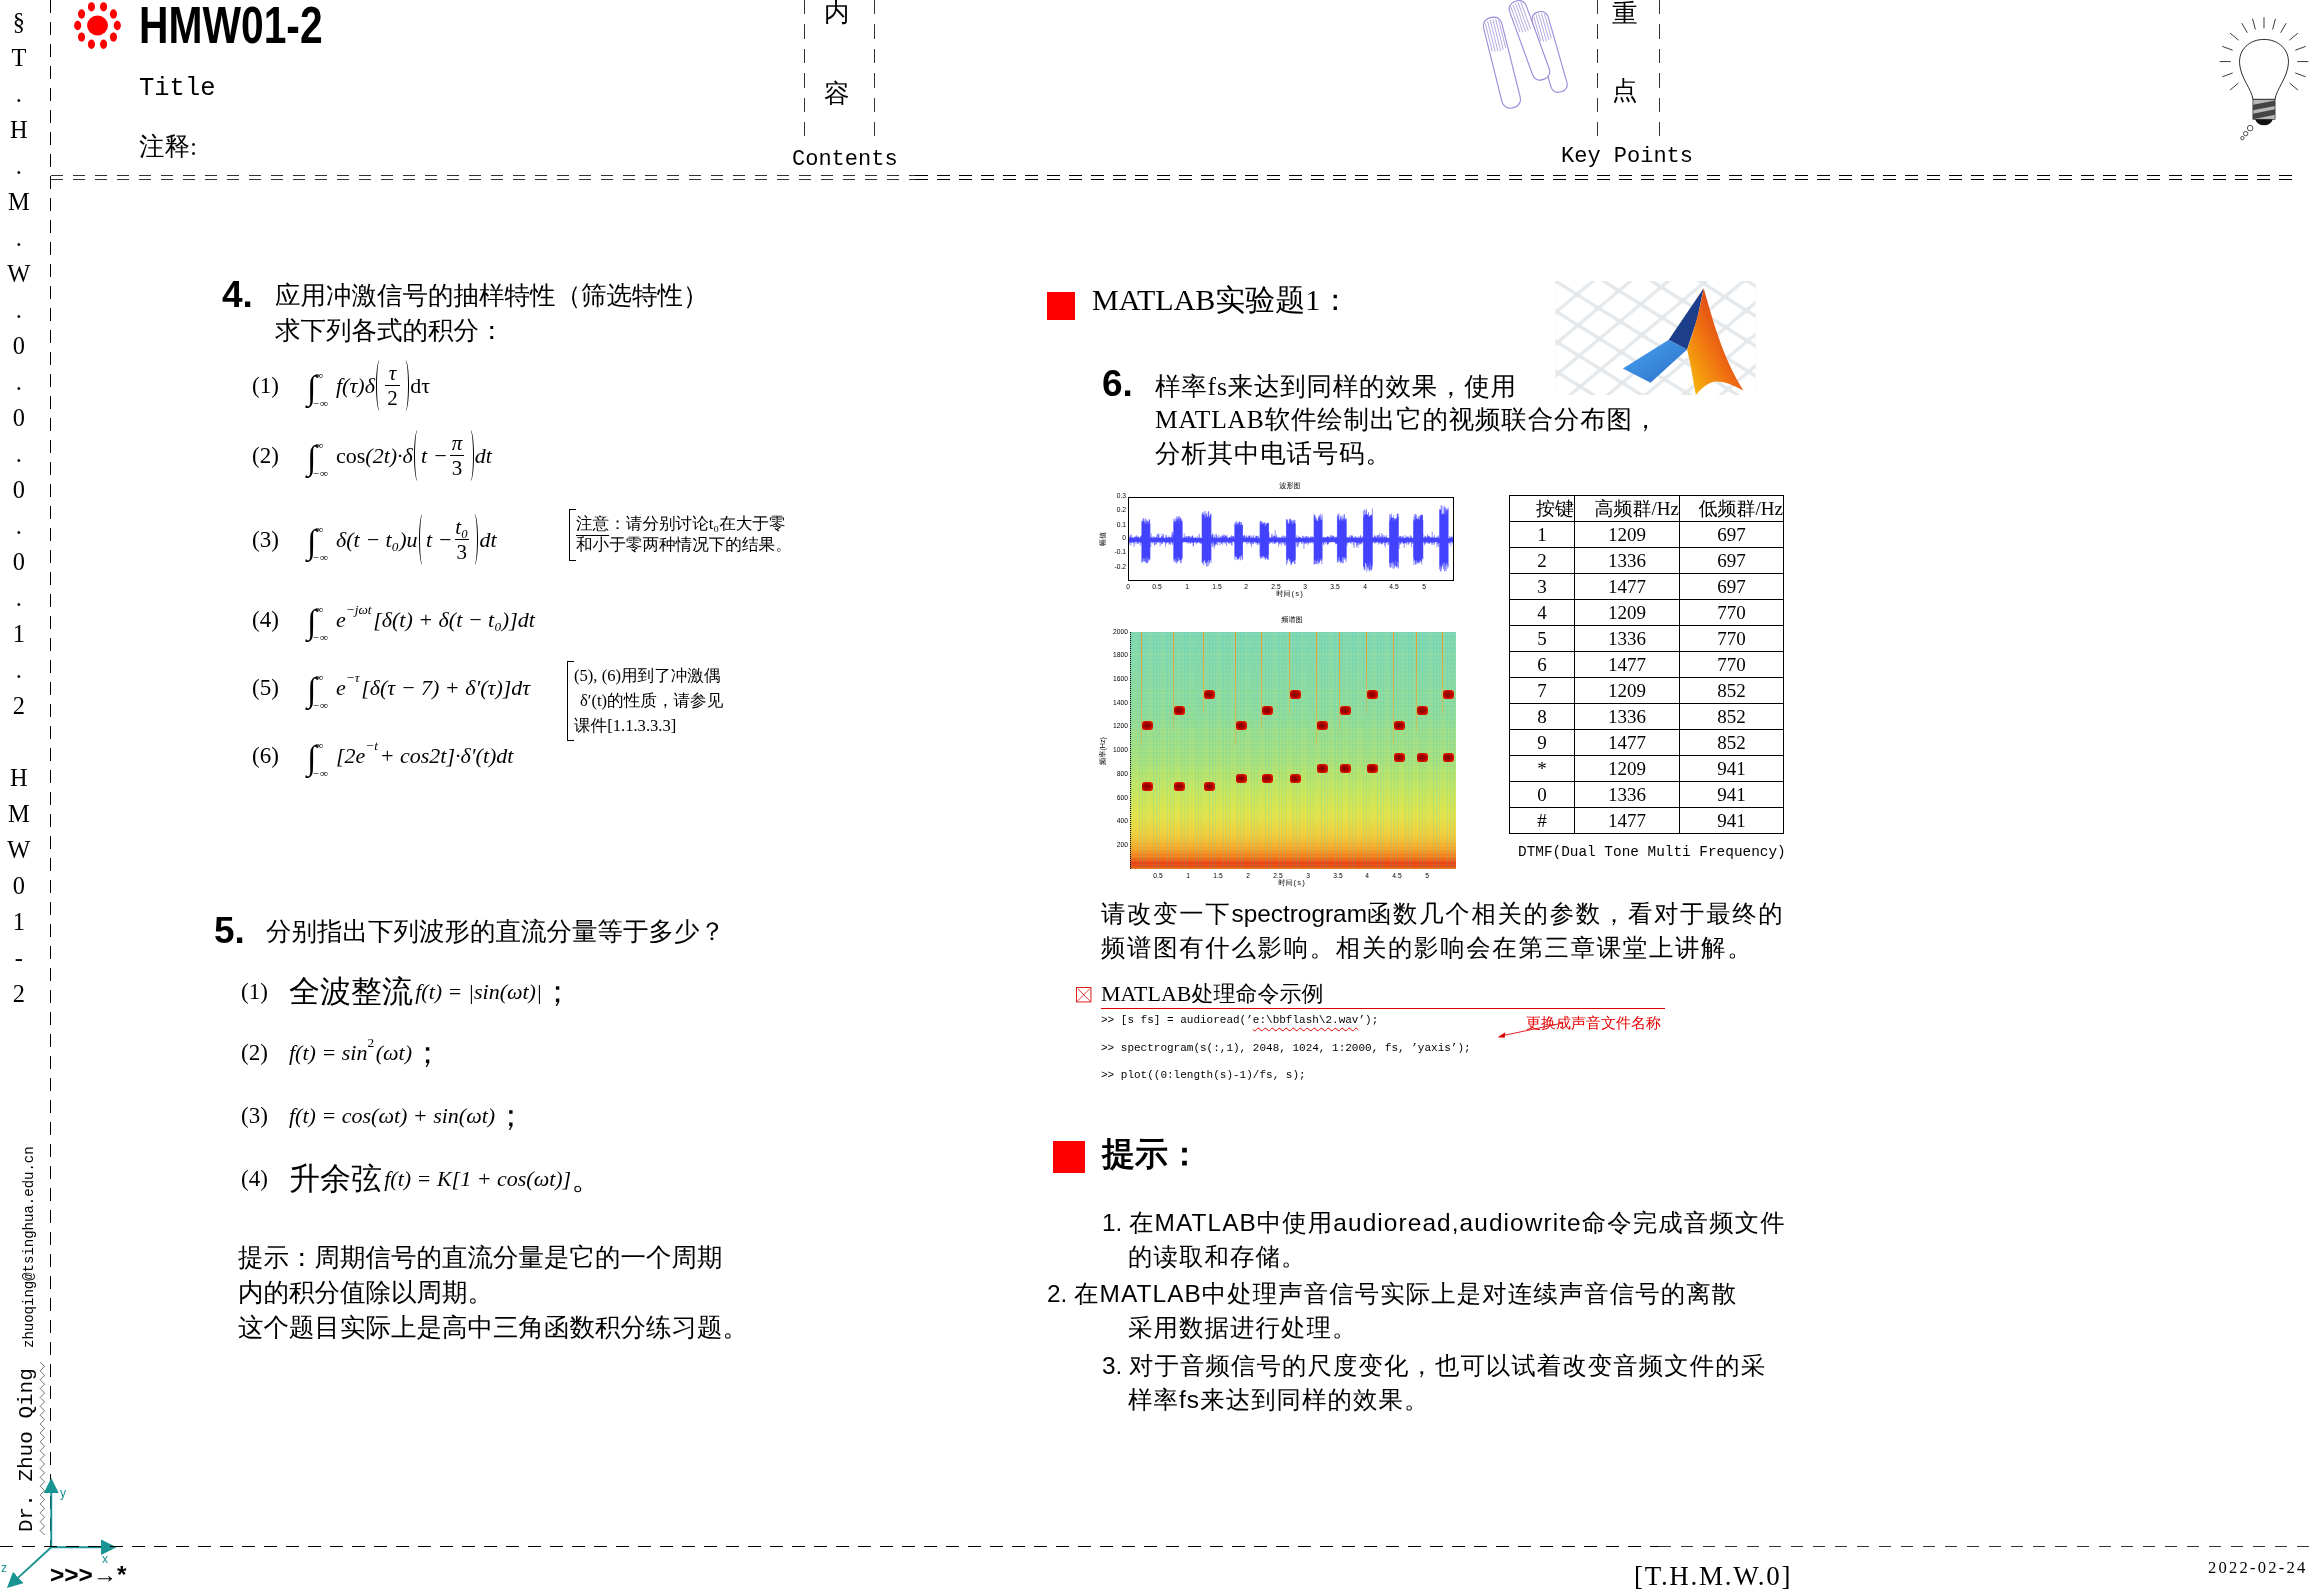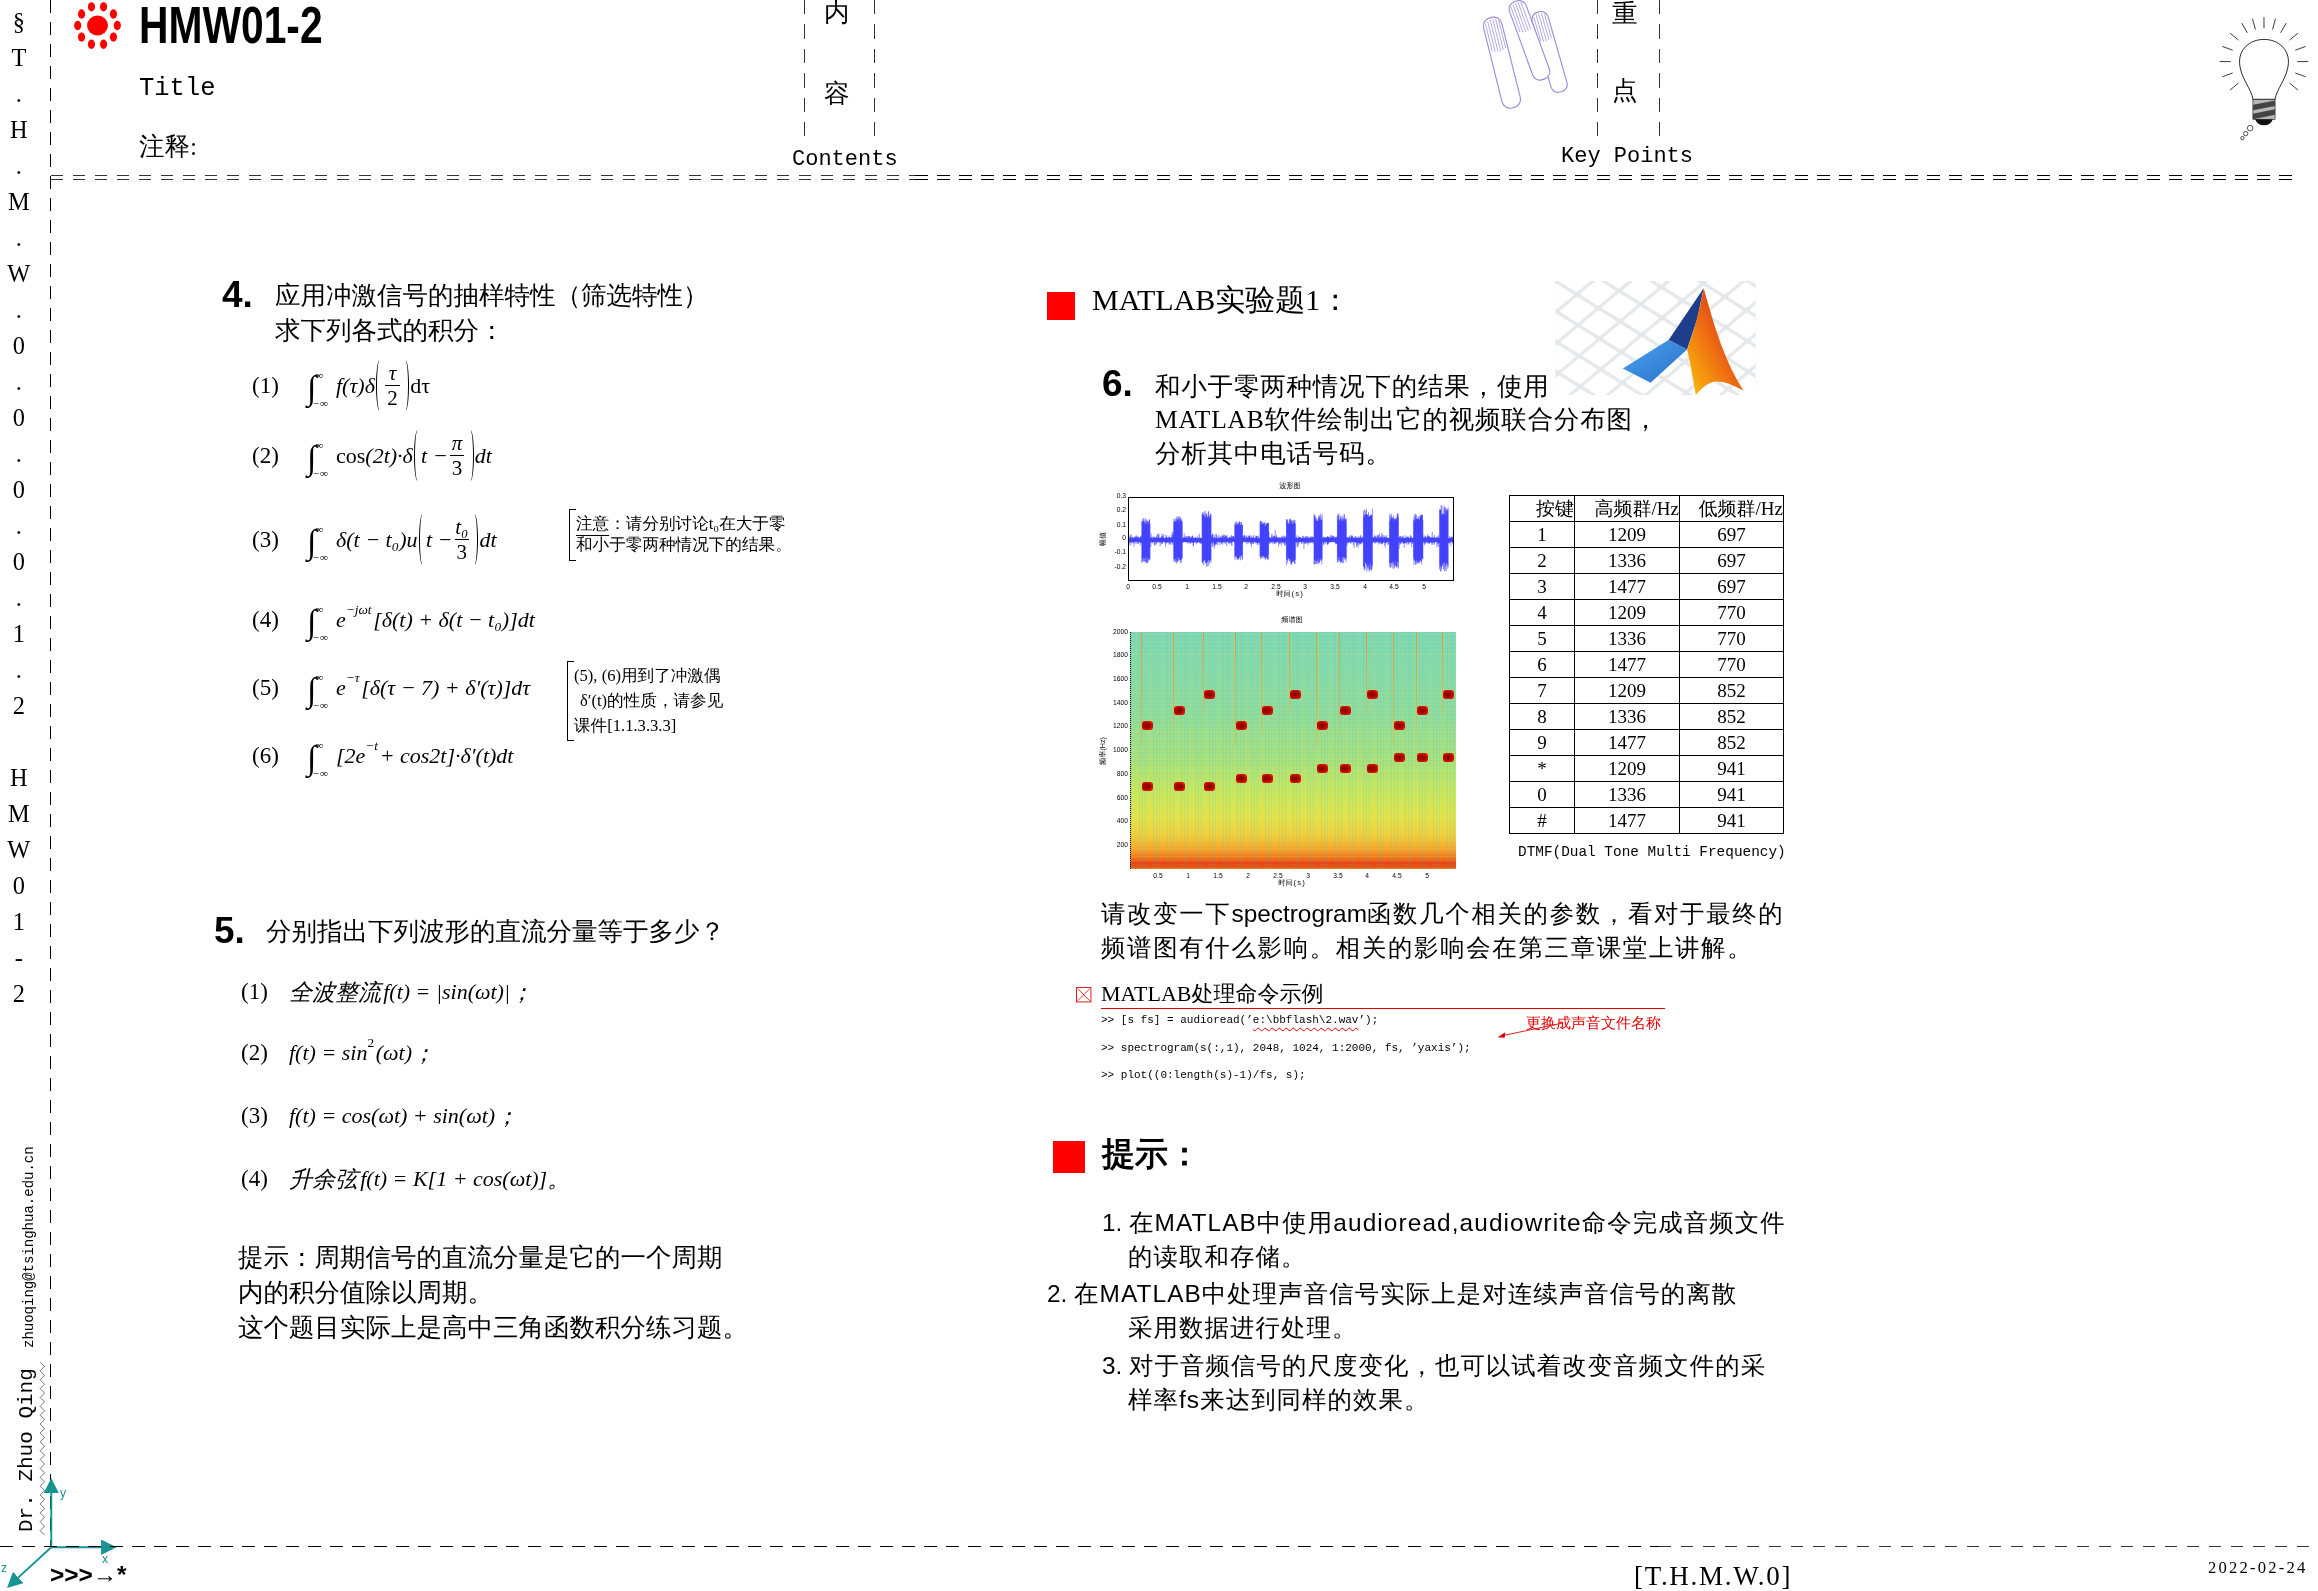--- a/index.html
+++ b/index.html
@@ -42,21 +42,21 @@
 .it { font-style: italic; }
 .frac { display: inline-flex; flex-direction: column; align-items: center; margin: 0 2.2px; }
 .frac .num, .frac .den { font-size: 21px; line-height: 1.05; }
 .frac .bar { width: 100%; min-width: 14.4px; height: 1.1px; background: #000; margin: 1.1px 0; }
 .bp { display: inline-block; width: 7.2px; height: 51px; flex: none; }
 .bp.l { border-left: 1.4px solid #000; border-radius: 50% 0 0 50% / 50% 0 0 50%; margin-left: 1.1px; }
 .bp.r { border-right: 1.4px solid #000; border-radius: 0 50% 50% 0 / 0 50% 50% 0; margin-right: 1.1px; }
 .sup { font-size: 13.3px; position: relative; top: -10px; margin-right: 1.7px; }
 .q5item { position: absolute; left: 241px; height: 44px; display: flex; align-items: center; font-size: 22px; white-space: nowrap; }
 .flabel5 { width: 48px; font-size: 23px; }
-.desc { font-size: 23px; margin-right: 2.2px; font-style: italic; }
+.desc { font-size: 31px; margin-right: 2.2px; }
 
 
 .redsq { position: absolute; background: #ff0000; }
 .q6line { font-size: 25.5px; letter-spacing: 0.8px; }
 .instr { font-size: 24.4px; letter-spacing: 1.7px; }
 .instr .code-word { font-family: "Liberation Sans", "DejaVu Sans", sans-serif; letter-spacing: 0; }
 .code { font-family: "Liberation Mono", "DejaVu Sans Mono", monospace; font-size: 11px; }
 .code .path { text-decoration: underline wavy #e00000; text-decoration-thickness: 1.1px; text-underline-offset: 4.4px; }
 .hint-line { font-family: "Liberation Sans", "DejaVu Sans", sans-serif; font-size: 24.4px; letter-spacing: 1.1px; }
 .hnum { display: inline-block; width: 27px; letter-spacing: 0; }
@@ -375,21 +375,21 @@
     </linearGradient>
   </defs>
   <rect width="362" height="206" fill="#e4e8eb"></rect>
   <rect width="362" height="206" fill="url(#tiles)"></rect>
   <polygon points="122,158 205,106 238,124 172,184" fill="url(#mlb)"></polygon>
   <polygon points="205,106 268,13 256,70 238,124" fill="#1d3e8a"></polygon>
   <path d="M268,13 C282,60 300,135 340,198 C318,186 300,180 286,182 C272,186 262,196 254,206 C248,175 244,146 238,124 C252,88 262,46 268,13 Z" fill="url(#mlg)"></path>
 </svg>
 
 <div class="a qnum" style="left:1102px;top:365px">6.</div>
-<div class="a q6line" style="left:1155px;top:374px">和小于零两种情况下的结果，使用</div>
+<div class="a q6line" style="left:1155px;top:374px">样率fs来达到同样的效果，使用</div>
 <div class="a q6line" style="left:1155px;top:407px">MATLAB软件绘制出它的视频联合分布图，</div>
 <div class="a q6line" style="left:1155px;top:441px">分析其中电话号码。</div>
 
 <div class="fig" style="left:1098px;top:480px;width:366px;height:125px">
   <div class="ft title" style="left:192px;top:3.3px">波形图</div>
   <div class="wf-area">
     <svg width="326" height="84" viewBox="0 0 587 152" preserveAspectRatio="none">
       <path id="waveform-trace" fill="none" stroke="#0000ff" stroke-width="0.8" d="M0.0 72.3V79.3M0.7 69.6V84.5M1.4 71.4V80.2M2.1 72.6V80.4M2.8 66.3V80.5M3.5 70.6V86.1M4.2 66.7V79.3M4.9 72.6V81.4M5.6 70.7V80.8M6.3 72.5V79.3M7.0 70.6V81.2M7.7 72.5V79.5M8.4 72.6V82.3M9.1 71.8V88.6M9.8 70.2V80.1M10.5 69.7V79.8M11.2 72.5V79.3M11.9 70.8V79.4M12.6 68.6V83.8M13.3 67.3V80.1M14.0 71.3V79.1M14.7 71.1V79.1M15.4 71.5V82.2M16.1 69.0V82.6M16.8 71.4V83.0M17.5 70.5V79.1M18.2 71.5V79.6M18.9 72.9V79.4M19.6 71.2V80.3M20.3 72.7V86.0M21.0 68.7V80.7M21.7 70.2V81.0M22.4 67.7V81.8M23.1 41.1V117.6M23.8 41.9V115.7M24.5 43.8V109.4M25.2 36.4V114.0M25.9 41.3V115.1M26.6 36.8V108.5M27.3 40.7V108.8M28.0 44.3V115.6M28.7 46.9V114.0M29.4 36.8V108.5M30.1 41.8V115.1M30.8 47.0V118.7M31.5 38.9V116.7M32.2 45.2V106.2M32.9 41.6V117.7M33.6 41.5V117.1M34.3 43.7V109.8M35.0 47.1V110.8M35.7 41.1V114.9M36.4 38.6V108.2M37.1 38.9V112.2M37.8 45.6V111.5M38.5 72.5V80.4M39.2 70.5V88.9M39.9 63.9V80.6M40.6 71.1V79.1M41.3 73.0V79.2M42.0 70.4V81.6M42.7 72.5V81.8M43.4 69.6V79.4M44.1 72.9V79.5M44.8 70.2V79.7M45.5 71.7V84.7M46.2 70.3V86.1M46.9 70.7V79.3M47.6 72.2V79.8M48.3 72.8V83.6M49.0 69.5V84.6M49.7 70.6V79.2M50.4 66.5V79.8M51.1 72.4V82.0M51.8 64.2V79.2M52.5 72.4V79.4M53.2 66.8V80.4M53.9 64.4V79.3M54.6 72.4V80.9M55.3 71.6V79.5M56.0 71.5V87.6M56.7 72.3V80.5M57.4 72.0V80.2M58.1 71.8V79.5M58.8 68.6V83.9M59.5 64.1V83.2M60.2 69.8V81.7M60.9 70.0V81.1M61.6 70.1V79.6M62.3 65.2V79.1M63.0 72.7V79.7M63.7 72.6V79.5M64.4 73.0V80.9M65.1 72.0V79.2M65.8 72.4V88.1M66.5 66.8V81.4M67.2 67.7V82.7M67.9 70.6V80.5M68.6 72.6V80.2M69.3 71.4V79.3M70.0 71.7V81.6M70.7 71.0V80.6M71.4 72.4V79.4M72.1 68.1V84.3M72.8 71.0V80.1M73.5 71.2V83.4M74.2 71.3V84.6M74.9 71.8V80.3M75.6 70.9V79.7M76.3 71.3V82.0M77.0 66.5V79.1M77.7 61.2V80.1M78.4 72.4V84.9M79.1 61.4V81.9M79.8 66.8V79.7M80.5 37.1V111.5M81.2 44.9V116.5M81.9 41.3V109.6M82.6 41.6V114.1M83.3 37.0V109.6M84.0 43.0V114.6M84.7 41.4V118.2M85.4 33.5V113.1M86.1 38.0V118.5M86.8 41.2V106.2M87.5 38.2V115.6M88.2 33.4V113.7M88.9 33.8V108.2M89.6 38.2V114.6M90.3 45.8V111.9M91.0 33.1V108.8M91.7 39.1V112.6M92.4 35.5V112.1M93.1 36.0V117.5M93.8 41.3V118.0M94.5 40.9V112.4M95.2 38.3V108.7M95.9 42.7V110.0M96.6 72.5V80.7M97.3 71.9V80.2M98.0 72.9V80.6M98.7 70.7V79.2M99.4 63.9V79.6M100.1 70.5V79.5M100.8 71.7V80.6M101.5 72.2V79.6M102.2 69.1V80.0M102.9 72.5V79.1M103.6 68.8V80.4M104.3 72.7V80.9M105.0 69.3V79.5M105.7 72.9V82.6M106.4 70.5V79.7M107.1 69.2V79.7M107.8 68.2V82.5M108.5 72.5V79.9M109.2 68.7V79.1M109.9 70.2V81.6M110.6 71.5V82.3M111.3 72.5V82.6M112.0 72.9V81.3M112.7 70.6V79.4M113.4 68.7V79.6M114.1 68.9V81.0M114.8 67.4V81.1M115.5 71.8V87.1M116.2 72.5V87.7M116.9 72.0V81.5M117.6 72.7V80.6M118.3 72.9V79.3M119.0 70.5V79.3M119.7 72.0V79.4M120.4 70.3V80.7M121.1 72.3V83.9M121.8 72.2V80.6M122.5 72.4V80.5M123.2 72.8V82.1M123.9 68.0V80.0M124.6 72.8V79.3M125.3 71.7V79.2M126.0 72.9V81.1M126.7 64.4V81.6M127.4 71.9V80.7M128.1 71.2V79.8M128.8 72.8V81.1M129.5 72.3V83.6M130.2 72.5V83.1M130.9 72.5V80.1M131.6 29.3V117.2M132.3 25.9V118.5M133.0 29.7V115.4M133.7 31.9V114.4M134.4 28.0V122.4M135.1 24.4V114.5M135.8 31.1V112.0M136.5 35.1V112.2M137.2 23.4V116.6M137.9 35.7V119.3M138.6 29.5V116.2M139.3 30.1V116.5M140.0 27.1V124.6M140.7 35.4V123.3M141.4 34.5V116.2M142.1 32.6V114.0M142.8 23.8V112.2M143.5 24.4V122.6M144.2 36.8V112.4M144.9 33.9V118.5M145.6 32.5V116.0M146.3 29.0V112.3M147.0 30.8V111.5M147.7 27.4V117.3M148.4 71.0V81.1M149.1 67.0V82.9M149.8 68.1V88.5M150.5 64.9V79.1M151.2 64.5V86.1M151.9 72.9V80.2M152.6 71.9V81.9M153.3 70.6V91.7M154.0 71.0V88.0M154.7 66.6V83.2M155.4 72.3V82.7M156.1 72.9V85.8M156.8 64.3V84.5M157.5 67.0V82.6M158.2 72.4V79.7M158.9 72.8V79.2M159.6 69.6V85.1M160.3 72.7V79.1M161.0 72.6V80.6M161.7 66.9V80.4M162.4 71.7V79.3M163.1 72.1V79.2M163.8 71.7V85.5M164.5 69.9V81.0M165.2 72.0V79.2M165.9 69.3V79.8M166.6 72.9V82.8M167.3 67.7V82.0M168.0 70.0V79.9M168.7 67.5V84.6M169.4 72.5V80.0M170.1 68.5V80.4M170.8 65.2V79.9M171.5 71.3V79.3M172.2 66.9V80.1M172.9 71.9V83.6M173.6 67.8V81.2M174.3 68.6V80.4M175.0 68.9V79.4M175.7 70.6V86.9M176.4 66.8V79.2M177.1 71.2V79.2M177.8 72.9V79.5M178.5 72.9V81.0M179.2 72.0V81.7M179.9 72.4V83.8M180.6 70.7V79.5M181.3 71.1V82.0M182.0 71.4V81.9M182.7 69.2V81.1M183.4 72.8V79.6M184.1 71.6V81.0M184.8 67.1V85.1M185.5 68.8V86.7M186.2 72.7V79.1M186.9 69.3V79.1M187.6 69.2V79.3M188.3 68.5V79.2M189.0 72.8V79.2M189.7 70.9V81.2M190.4 47.3V107.7M191.1 43.7V112.6M191.8 49.7V104.3M192.5 45.2V105.5M193.2 41.5V106.8M193.9 47.4V106.9M194.6 48.6V111.9M195.3 44.0V110.3M196.0 49.9V109.2M196.7 46.4V111.3M197.4 45.8V111.1M198.1 43.9V109.9M198.8 42.1V107.5M199.5 43.1V106.3M200.2 49.6V104.2M200.9 48.1V112.7M201.6 43.4V106.5M202.3 43.9V103.4M203.0 48.2V104.1M203.7 48.6V111.1M204.4 48.7V111.4M205.1 71.7V80.7M205.8 69.8V79.4M206.5 68.6V80.1M207.2 66.6V79.4M207.9 66.9V79.3M208.6 72.8V79.1M209.3 69.4V79.4M210.0 72.8V80.4M210.7 69.3V79.1M211.4 70.9V82.3M212.1 67.3V79.0M212.8 72.5V83.9M213.5 71.0V79.4M214.2 72.3V79.4M214.9 69.7V80.8M215.6 67.8V81.9M216.3 69.1V79.0M217.0 69.5V79.1M217.7 67.3V79.8M218.4 72.7V83.8M219.1 71.8V80.7M219.8 67.8V82.2M220.5 71.3V89.0M221.2 71.9V79.1M221.9 72.5V82.5M222.6 69.4V80.3M223.3 72.5V83.6M224.0 66.6V79.9M224.7 71.6V83.3M225.4 71.9V79.7M226.1 71.2V79.9M226.8 72.8V79.7M227.5 72.3V82.1M228.2 67.9V80.1M228.9 70.2V79.8M229.6 68.6V81.1M230.3 68.4V81.5M231.0 69.5V85.3M231.7 72.7V83.8M232.4 72.9V79.8M233.1 68.3V81.6M233.8 72.9V84.5M234.5 71.9V80.3M235.2 72.9V81.4M235.9 43.7V105.4M236.6 42.3V107.7M237.3 41.1V110.4M238.0 47.1V104.9M238.7 41.6V109.3M239.4 46.0V104.6M240.1 47.2V107.9M240.8 43.6V107.1M241.5 46.1V104.9M242.2 47.0V105.2M242.9 44.8V108.9M243.6 43.7V106.5M244.3 45.5V109.2M245.0 51.1V106.2M245.7 50.0V112.5M246.4 45.4V109.4M247.1 46.2V106.6M247.8 48.0V107.9M248.5 46.7V110.2M249.2 44.4V111.5M249.9 45.6V110.6M250.6 45.1V103.0M251.3 45.5V111.7M252.0 61.6V79.1M252.7 71.4V83.1M253.4 71.9V80.3M254.1 70.7V82.6M254.8 72.9V79.7M255.5 71.7V80.5M256.2 71.9V79.2M256.9 67.1V80.8M257.6 64.1V80.2M258.3 71.1V79.3M259.0 71.3V83.1M259.7 68.5V79.0M260.4 72.2V79.2M261.1 67.7V81.6M261.8 69.0V83.8M262.5 69.0V81.2M263.2 58.2V81.9M263.9 71.5V79.9M264.6 70.0V82.4M265.3 66.3V80.7M266.0 71.1V80.2M266.7 71.5V79.1M267.4 72.1V79.7M268.1 69.5V79.5M268.8 72.5V80.8M269.5 71.8V87.8M270.2 72.9V79.1M270.9 71.0V82.4M271.6 71.6V83.5M272.3 71.4V82.5M273.0 71.9V79.1M273.7 71.7V80.6M274.4 72.8V86.3M275.1 68.4V79.7M275.8 72.4V80.9M276.5 70.8V81.9M277.2 68.0V79.0M277.9 70.8V79.9M278.6 72.5V82.9M279.3 68.0V80.4M280.0 72.7V85.4M280.7 70.1V79.9M281.4 69.1V86.8M282.1 72.4V79.4M282.8 72.4V82.8M283.5 38.5V121.5M284.2 38.2V112.5M284.9 41.3V112.0M285.6 39.4V117.7M286.3 47.1V109.2M287.0 43.9V108.2M287.7 47.3V111.1M288.4 46.1V110.6M289.1 38.9V113.4M289.8 37.7V114.4M290.5 37.1V117.7M291.2 40.9V111.1M291.9 45.6V121.4M292.6 40.5V120.8M293.3 41.7V118.0M294.0 46.7V116.8M294.7 39.5V114.0M295.4 46.0V116.3M296.1 44.3V115.4M296.8 39.7V113.2M297.5 41.0V113.2M298.2 45.3V119.4M298.9 39.4V119.1M299.6 46.6V111.7M300.3 71.8V80.3M301.0 72.8V79.5M301.7 70.9V81.0M302.4 67.3V87.8M303.1 72.3V79.2M303.8 72.6V89.6M304.5 72.9V79.1M305.2 69.7V85.1M305.9 71.7V79.7M306.6 70.3V82.2M307.3 70.4V79.5M308.0 70.5V79.1M308.7 71.4V79.8M309.4 72.6V79.5M310.1 72.4V79.6M310.8 72.4V82.1M311.5 72.3V83.2M312.2 68.0V79.1M312.9 72.8V79.8M313.6 68.9V80.6M314.3 71.8V79.4M315.0 69.8V92.2M315.7 72.3V83.7M316.4 72.0V79.4M317.1 69.7V81.5M317.8 71.9V82.2M318.5 69.3V82.7M319.2 72.8V80.8M319.9 69.8V81.9M320.6 68.5V79.9M321.3 70.8V79.3M322.0 72.9V85.1M322.7 72.1V82.7M323.4 69.4V81.2M324.1 72.4V79.2M324.8 72.5V81.2M325.5 72.5V79.7M326.2 70.5V82.2M326.9 71.0V79.1M327.6 68.5V81.1M328.3 71.4V80.6M329.0 72.0V79.3M329.7 70.2V79.7M330.4 70.9V79.1M331.1 70.2V82.7M331.8 70.1V80.1M332.5 72.9V81.1M333.2 31.0V120.5M333.9 29.0V120.0M334.6 34.9V112.6M335.3 31.6V111.9M336.0 38.9V119.0M336.7 35.0V118.7M337.4 40.8V113.9M338.1 37.6V119.7M338.8 40.5V114.9M339.5 41.7V113.3M340.2 41.8V120.0M340.9 37.2V109.6M341.6 33.5V118.8M342.3 30.4V117.0M343.0 33.3V116.5M343.7 37.1V113.9M344.4 40.7V108.2M345.1 28.5V112.2M345.8 33.9V114.2M346.5 39.4V111.1M347.2 40.2V120.3M347.9 29.7V110.8M348.6 72.3V80.7M349.3 72.0V79.1M350.0 70.1V83.5M350.7 71.3V86.1M351.4 70.3V80.0M352.1 72.0V80.5M352.8 71.7V80.8M353.5 71.3V79.2M354.2 71.5V83.7M354.9 70.8V79.1M355.6 70.9V79.6M356.3 71.0V79.9M357.0 69.9V84.4M357.7 68.5V84.1M358.4 71.7V83.4M359.1 70.6V82.5M359.8 69.7V79.6M360.5 70.8V81.3M361.2 72.6V80.3M361.9 70.3V79.4M362.6 67.8V79.3M363.3 72.0V79.9M364.0 72.9V79.2M364.7 66.6V79.7M365.4 69.8V81.5M366.1 69.3V79.6M366.8 71.0V79.2M367.5 67.7V79.2M368.2 68.8V79.6M368.9 72.8V79.5M369.6 69.7V79.8M370.3 72.1V80.0M371.0 71.9V81.2M371.7 70.3V83.8M372.4 70.9V80.2M373.1 71.7V82.5M373.8 69.8V82.9M374.5 71.3V83.8M375.2 33.0V116.9M375.9 29.7V112.6M376.6 39.2V116.8M377.3 30.4V107.8M378.0 27.9V113.7M378.7 37.6V107.1M379.4 40.6V114.6M380.1 41.4V112.1M380.8 34.1V118.2M381.5 31.9V115.6M382.2 40.9V116.1M382.9 37.9V116.3M383.6 32.3V110.8M384.3 37.0V106.8M385.0 39.8V118.8M385.7 41.7V117.5M386.4 36.3V106.8M387.1 29.7V108.5M387.8 29.3V107.7M388.5 39.5V111.9M389.2 36.2V107.1M389.9 41.3V109.1M390.6 38.2V116.3M391.3 37.1V110.6M392.0 70.3V82.4M392.7 71.0V87.1M393.4 72.3V79.7M394.1 70.2V80.7M394.8 72.6V80.9M395.5 71.0V81.6M396.2 72.8V79.0M396.9 68.3V80.8M397.6 70.9V80.2M398.3 71.8V79.3M399.0 72.1V82.3M399.7 66.7V79.3M400.4 69.5V79.9M401.1 67.8V82.6M401.8 69.6V79.1M402.5 68.1V79.4M403.2 71.3V79.7M403.9 72.9V85.6M404.6 72.3V79.6M405.3 69.9V90.3M406.0 72.8V80.3M406.7 71.5V79.9M407.4 69.7V81.0M408.1 71.5V80.5M408.8 68.7V80.7M409.5 72.6V89.0M410.2 72.4V80.1M410.9 71.7V84.0M411.6 70.9V84.6M412.3 72.7V90.2M413.0 72.8V81.0M413.7 69.4V80.2M414.4 70.8V85.4M415.1 72.7V82.3M415.8 71.8V82.6M416.5 68.9V84.1M417.2 66.8V81.2M417.9 72.7V83.4M418.6 72.0V80.2M419.3 71.2V82.4M420.0 70.0V80.4M420.7 72.4V79.0M421.4 70.1V80.6M422.1 22.9V125.1M422.8 34.5V123.8M423.5 30.8V130.2M424.2 20.7V127.4M424.9 30.2V130.8M425.6 29.6V117.1M426.3 22.9V118.5M427.0 29.2V117.7M427.7 20.3V122.4M428.4 29.7V133.5M429.1 30.8V127.7M429.8 31.0V124.6M430.5 29.0V119.4M431.2 25.4V128.3M431.9 34.3V123.7M432.6 33.4V132.9M433.3 32.4V132.0M434.0 32.9V116.8M434.7 30.6V129.0M435.4 32.2V120.4M436.1 30.1V130.2M436.8 29.7V131.1M437.5 32.6V128.0M438.2 19.1V122.8M438.9 70.9V79.9M439.6 71.1V81.4M440.3 72.1V79.1M441.0 72.7V80.4M441.7 69.1V79.2M442.4 66.3V80.9M443.1 70.0V82.8M443.8 71.0V80.0M444.5 68.8V80.0M445.2 72.1V81.5M445.9 72.3V79.2M446.6 67.5V80.2M447.3 71.5V79.4M448.0 67.1V80.9M448.7 69.4V79.8M449.4 67.2V84.3M450.1 72.0V79.6M450.8 63.9V79.6M451.5 71.8V82.2M452.2 72.9V82.2M452.9 70.2V79.6M453.6 69.1V81.6M454.3 71.1V83.5M455.0 63.5V84.2M455.7 71.9V81.0M456.4 69.7V83.3M457.1 66.1V79.2M457.8 72.6V81.0M458.5 71.4V80.6M459.2 67.1V81.3M459.9 70.9V79.9M460.6 70.7V85.6M461.3 69.3V89.4M462.0 72.6V81.3M462.7 70.6V80.0M463.4 67.0V81.9M464.1 71.0V79.4M464.8 72.7V81.1M465.5 71.6V79.5M466.2 72.6V85.2M466.9 72.3V79.1M467.6 72.9V83.8M468.3 72.2V79.5M469.0 41.9V117.6M469.7 29.3V124.4M470.4 31.4V126.3M471.1 39.0V117.0M471.8 35.9V124.9M472.5 28.3V117.3M473.2 34.9V118.7M473.9 35.5V127.4M474.6 35.8V114.8M475.3 40.2V119.9M476.0 35.8V116.0M476.7 31.2V128.6M477.4 36.2V119.6M478.1 41.3V125.9M478.8 38.0V122.9M479.5 38.4V113.7M480.2 37.2V122.9M480.9 39.3V122.6M481.6 35.2V126.2M482.3 37.7V125.0M483.0 28.8V115.2M483.7 27.9V124.4M484.4 28.5V117.1M485.1 33.9V127.8M485.8 72.8V81.0M486.5 71.6V91.9M487.2 69.5V79.1M487.9 69.9V84.5M488.6 68.7V83.3M489.3 71.4V80.9M490.0 69.6V82.1M490.7 72.3V79.3M491.4 72.9V81.0M492.1 69.2V79.2M492.8 70.9V80.0M493.5 68.3V82.4M494.2 72.3V83.2M494.9 72.2V82.0M495.6 72.8V89.8M496.3 72.3V81.3M497.0 67.2V82.0M497.7 71.6V82.0M498.4 72.4V79.1M499.1 72.5V80.7M499.8 71.0V82.0M500.5 68.6V84.8M501.2 71.5V80.5M501.9 70.5V79.3M502.6 69.6V79.5M503.3 72.4V82.5M504.0 70.1V84.8M504.7 72.9V79.4M505.4 72.9V82.1M506.1 71.8V79.7M506.8 67.1V80.3M507.5 71.2V79.3M508.2 68.9V79.2M508.9 72.1V88.8M509.6 71.8V82.7M510.3 72.1V82.3M511.0 72.6V80.7M511.7 71.9V80.3M512.4 39.1V109.1M513.1 33.5V121.4M513.8 41.9V113.6M514.5 28.8V112.1M515.2 39.7V113.4M515.9 29.2V120.5M516.6 34.3V118.0M517.3 38.0V120.4M518.0 29.9V112.1M518.7 37.8V115.6M519.4 36.0V116.5M520.1 39.4V116.1M520.8 38.0V119.5M521.5 33.5V117.0M522.2 38.9V113.2M522.9 38.5V117.3M523.6 33.4V115.7M524.3 30.6V112.1M525.0 34.0V113.1M525.7 31.0V116.1M526.4 30.6V113.9M527.1 31.0V120.2M527.8 30.2V108.2M528.5 30.3V110.0M529.2 40.1V111.2M529.9 71.9V80.4M530.6 72.2V79.1M531.3 67.1V81.9M532.0 71.0V85.8M532.7 72.8V79.1M533.4 69.4V81.8M534.1 68.8V83.0M534.8 71.1V80.0M535.5 72.6V79.7M536.2 70.4V80.9M536.9 71.6V80.3M537.6 65.3V79.2M538.3 69.4V83.3M539.0 68.8V80.8M539.7 68.2V81.7M540.4 72.1V80.8M541.1 68.6V83.0M541.8 72.1V81.6M542.5 72.2V79.5M543.2 70.9V79.8M543.9 71.2V81.3M544.6 70.9V81.0M545.3 72.4V84.8M546.0 61.0V79.2M546.7 71.5V81.7M547.4 70.4V85.0M548.1 72.8V79.1M548.8 69.9V81.6M549.5 72.5V81.1M550.2 66.8V84.5M550.9 72.5V79.3M551.6 72.1V80.1M552.3 71.7V79.5M553.0 72.9V79.7M553.7 71.2V80.0M554.4 70.1V89.4M555.1 72.3V79.2M555.8 70.1V83.6M556.5 72.5V82.6M557.2 67.8V88.3M557.9 71.7V81.2M558.6 72.5V81.2M559.3 19.6V129.0M560.0 22.0V121.9M560.7 20.5V133.3M561.4 21.9V124.2M562.1 12.9V132.4M562.8 28.7V127.9M563.5 14.0V118.9M564.2 30.9V122.2M564.9 29.1V124.1M565.6 27.4V118.6M566.3 28.7V128.7M567.0 13.9V117.0M567.7 28.6V117.2M568.4 18.1V133.1M569.1 15.5V131.2M569.8 20.8V119.9M570.5 29.9V124.2M571.2 18.2V132.3M571.9 22.3V118.3M572.6 24.5V117.0M573.3 20.8V121.2M574.0 20.6V128.1M574.7 16.8V124.2M575.4 72.9V81.8M576.1 72.6V79.1M576.8 72.6V82.3M577.5 68.9V80.7M578.2 72.4V82.1M578.9 71.5V79.5M579.6 71.2V87.5M580.3 72.2V79.1M581.0 69.8V79.0M581.7 70.0V80.1M582.4 72.1V82.0M583.1 71.7V79.9M583.8 65.9V81.8M584.5 72.0V81.5M585.2 71.2V79.1M585.9 71.7V79.5M586.6 71.1V81.9"></path>
     </svg>
   </div>

